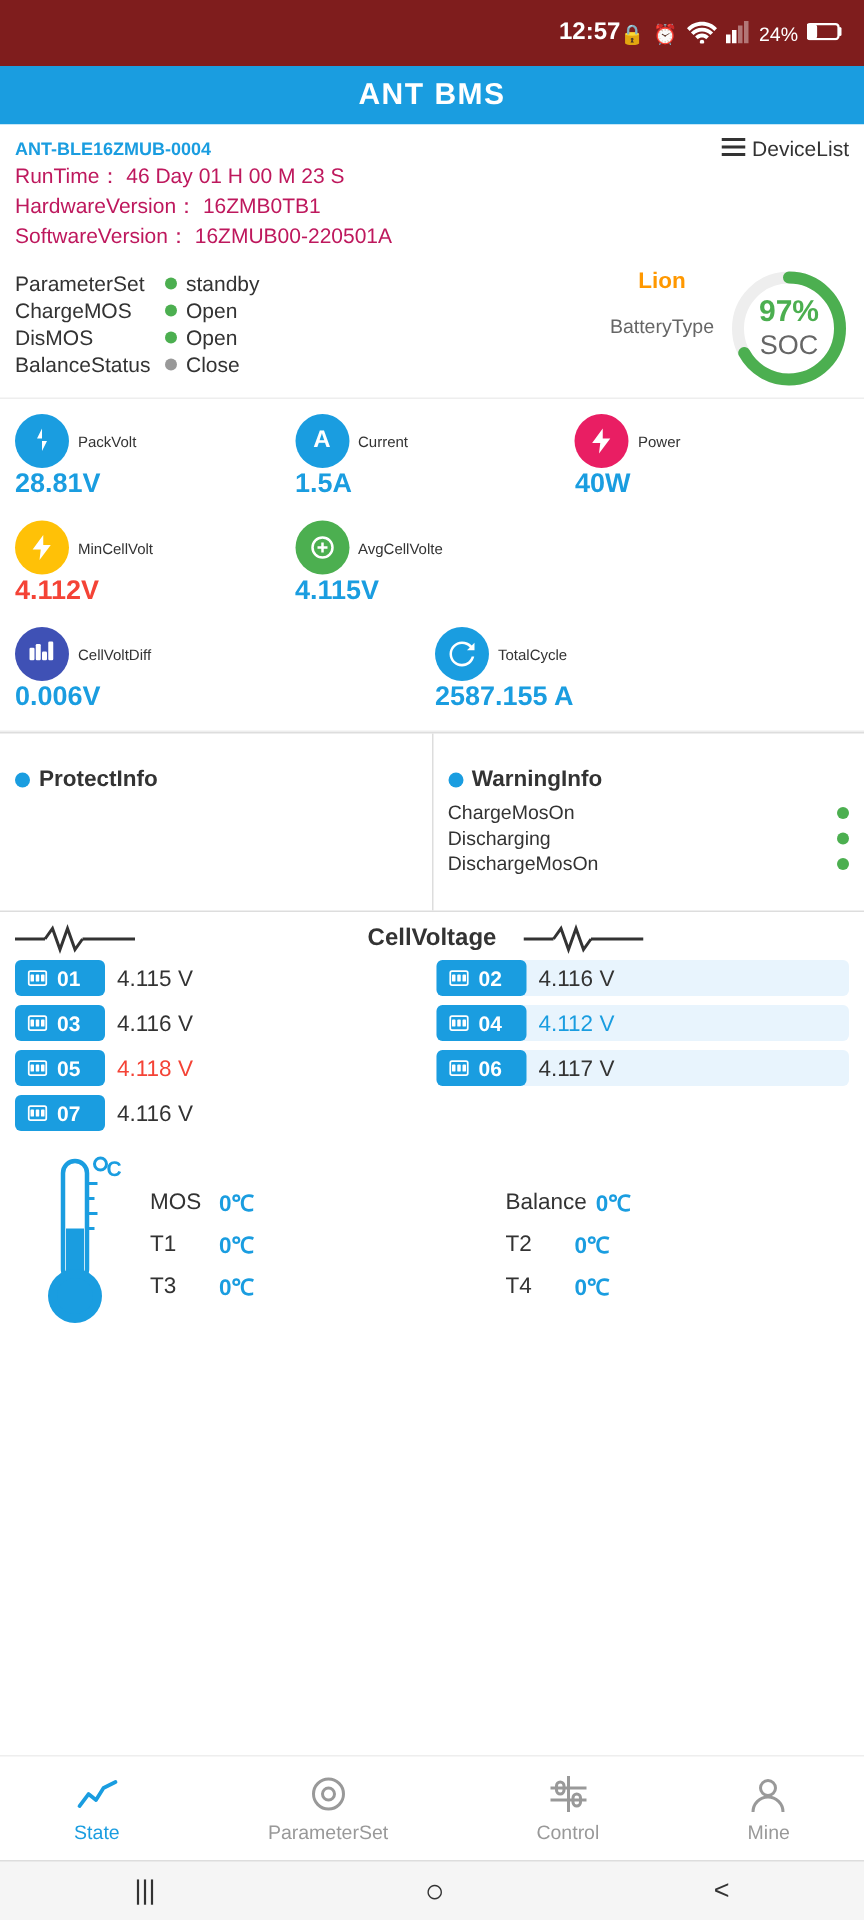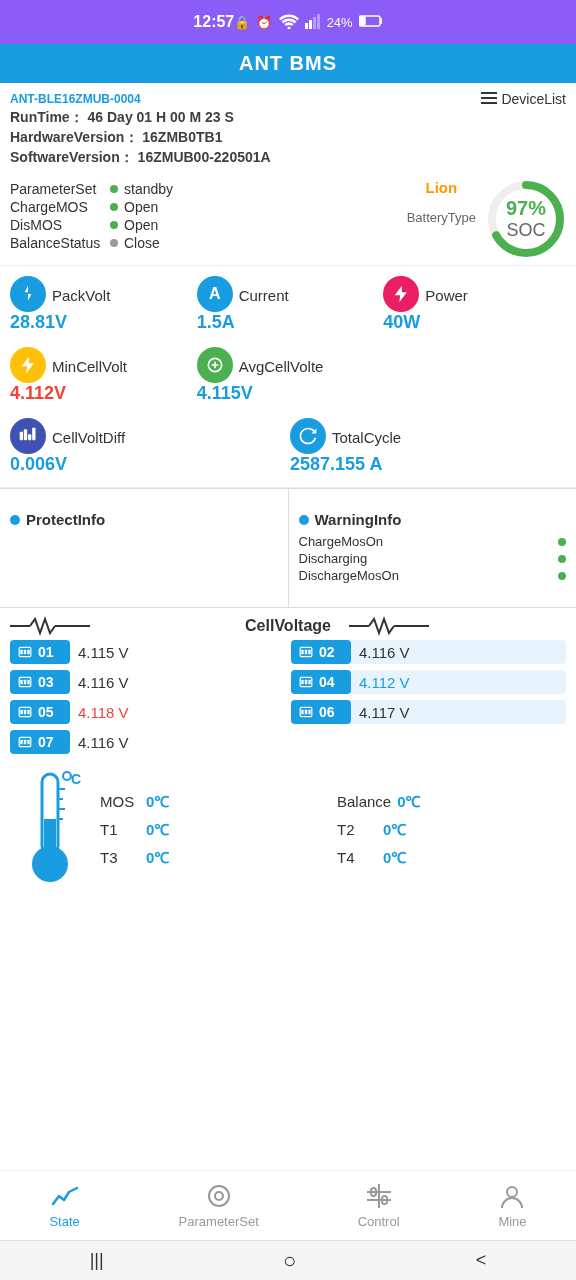--- a/index.html
+++ b/index.html
@@ -6,24 +6,24 @@
     body {
       width: 576px;
       min-height: 1280px;
       font-family: 'Arial', sans-serif;
       background: #fff;
       overflow-x: hidden;
     }
 
     
     .status-bar {
-      background: #8b5cf6;
+      background: #7f1d1d;
       color: white;
       display: flex;
-      justify-content: center;
+      justify-content: flex-end;
       align-items: center;
       padding: 22px 14px;
       height: 40px;
     }
     .status-time { font-size: 16px; font-weight: bold; }
     .status-icons { display: flex; align-items: center; gap: 6px; font-size: 13px; }
 
     
     .app-header {
       background: #1a9de0;
@@ -55,21 +55,21 @@
       font-size: 14px;
       display: flex;
       align-items: center;
       gap: 4px;
     }
     .info-line {
       font-size: 14px;
       color: #333;
       margin: 2px 0;
     }
-    .info-line span { color: #404040; font-weight: bold; }
+    .info-line span { color: #be185d; font-weight: normal; }
 
     
     .battery-status-section {
       display: flex;
       padding: 6px 10px;
       background: #fff;
       align-items: flex-start;
     }
     .battery-status-left {
       flex: 1;
@@ -163,21 +163,21 @@
       font-size: 18px;
       color: white;
     }
     .icon-blue { background: #1a9de0; }
     .icon-red { background: #f44336; }
     .icon-pink { background: #e91e63; }
     .icon-green { background: #4caf50; }
     .icon-yellow { background: #ffc107; }
 
     .metric-label {
-      font-size: 15px;
+      font-size: 10px;
       color: #333;
       margin-top: 2px;
     }
     .metric-value {
       font-size: 18px;
       font-weight: bold;
       color: #1a9de0;
       margin-top: 0;
     }
     .metric-value.red { color: #f44336; }

